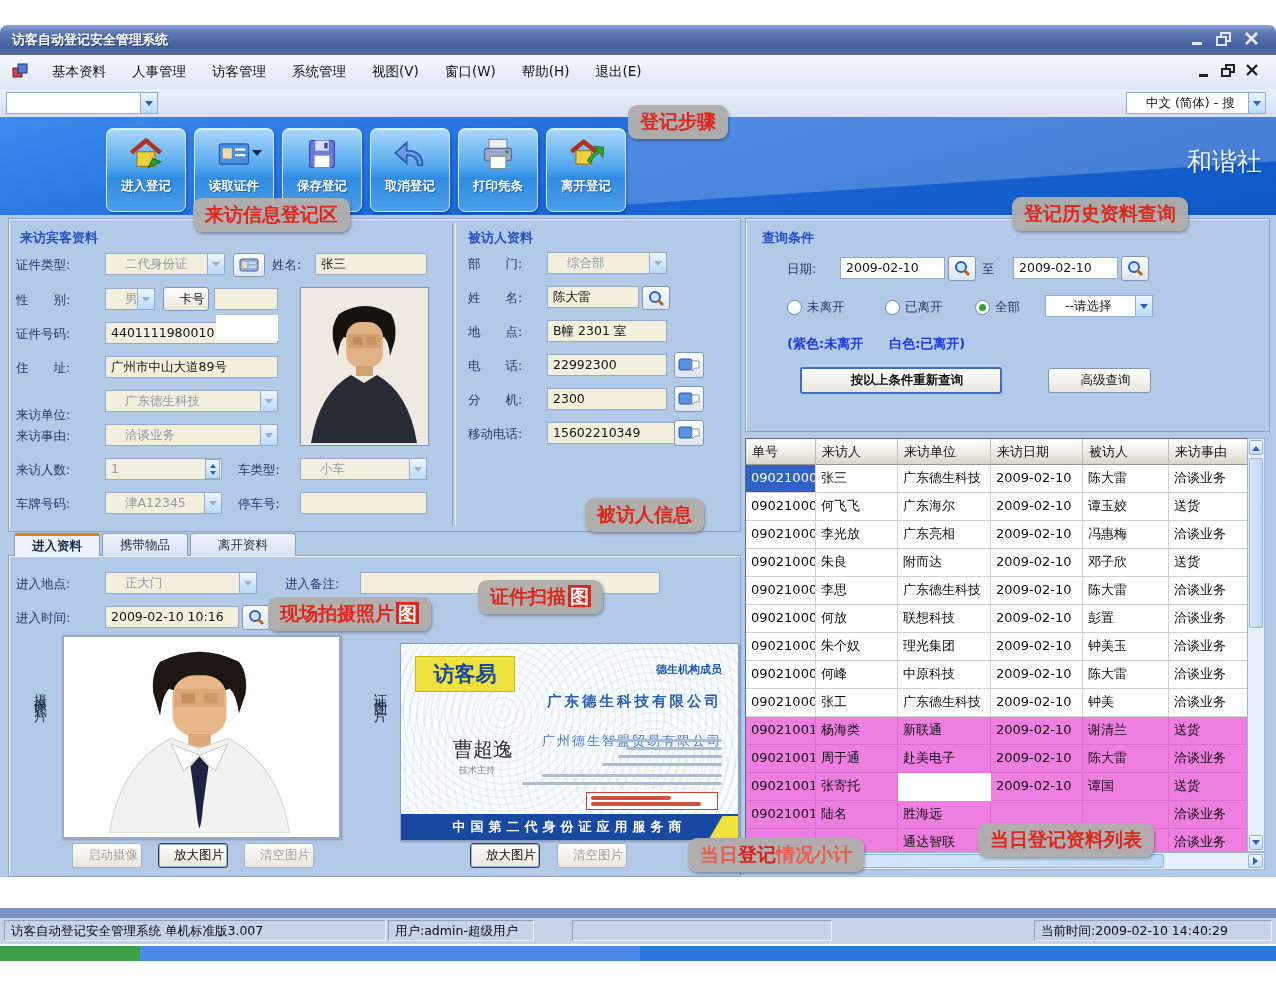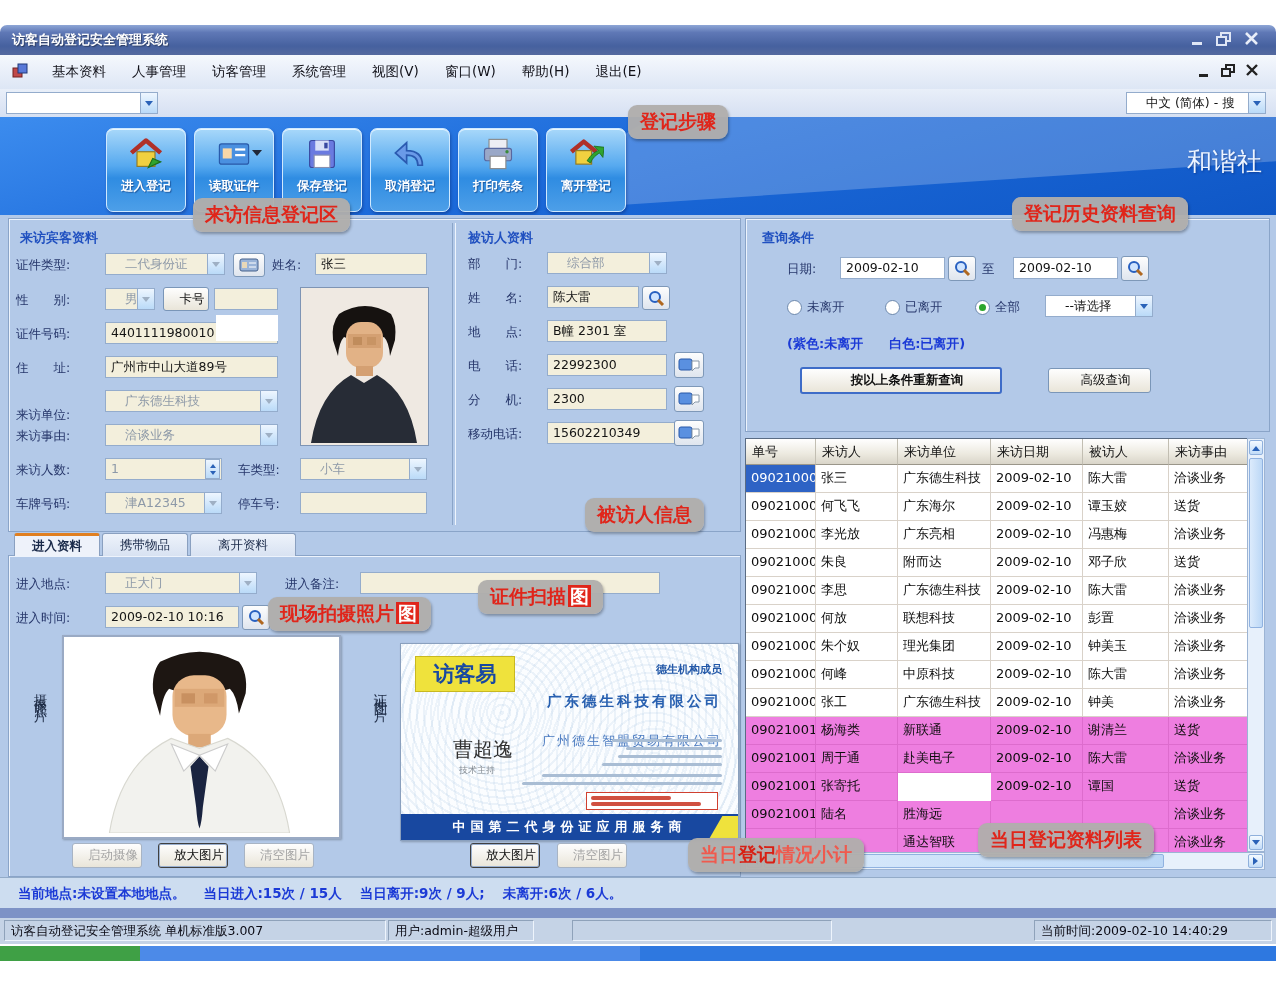--- a/index.html
+++ b/index.html
@@ -583,21 +583,20 @@
         <span class="dot"></span>
         <span>未离开</span>
       </div><div class="radio" style="left: 885px; top: 84px;">
         <span class="dot"></span>
         <span>已离开</span>
       </div><div class="radio sel" style="left: 975px; top: 84px;">
         <span class="dot"></span>
         <span>全部</span>
       </div><div class="xpbtn gray" style="left: 72px; top: 628px; width: 70px;">启动摄像</div><div class="xpbtn" style="border: 1px solid rgb(64, 64, 64); box-shadow: rgb(154, 176, 208) 0px 0px 0px 1px inset; left: 158px; top: 628px; width: 70px;">放大图片</div><div class="xpbtn gray" style="left: 244px; top: 628px; width: 70px;">清空图片</div><div class="xpbtn" style="border: 1px solid rgb(64, 64, 64); box-shadow: rgb(154, 176, 208) 0px 0px 0px 1px inset; left: 470px; top: 628px; width: 70px;">放大图片</div><div class="xpbtn gray" style="left: 557px; top: 628px; width: 70px;">清空图片</div></div>
 
-  <div id="summary" class="abs"><span>当前地点:未设置本地地点。</span><span>当日进入:15次 / 15人</span><span>当日离开:9次 / 9人;</span><span>未离开:6次 / 6人。</span></div>
   <div id="framelow" class="abs"></div>
 
   <div id="statusbar" class="abs">
     <div class="seg" style="left:4px;width:382px;">访客自动登记安全管理系统 单机标准版3.007</div>
     <div class="seg" style="left:388px;width:146px;">用户:admin-超级用户</div>
     <div class="seg" style="left:572px;width:260px;"></div>
     <div class="seg" style="left:1034px;width:238px;">当前时间:2009-02-10 14:40:29</div>
   </div>
   <div id="taskbar" class="abs">
     <div class="start"></div>

